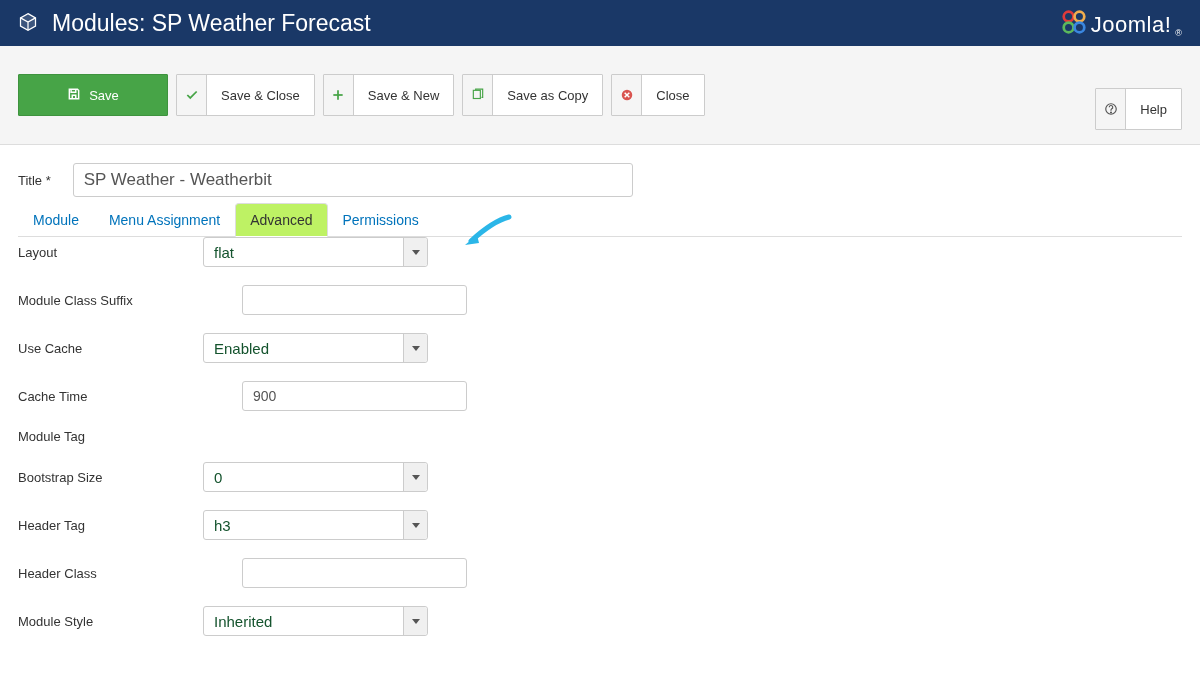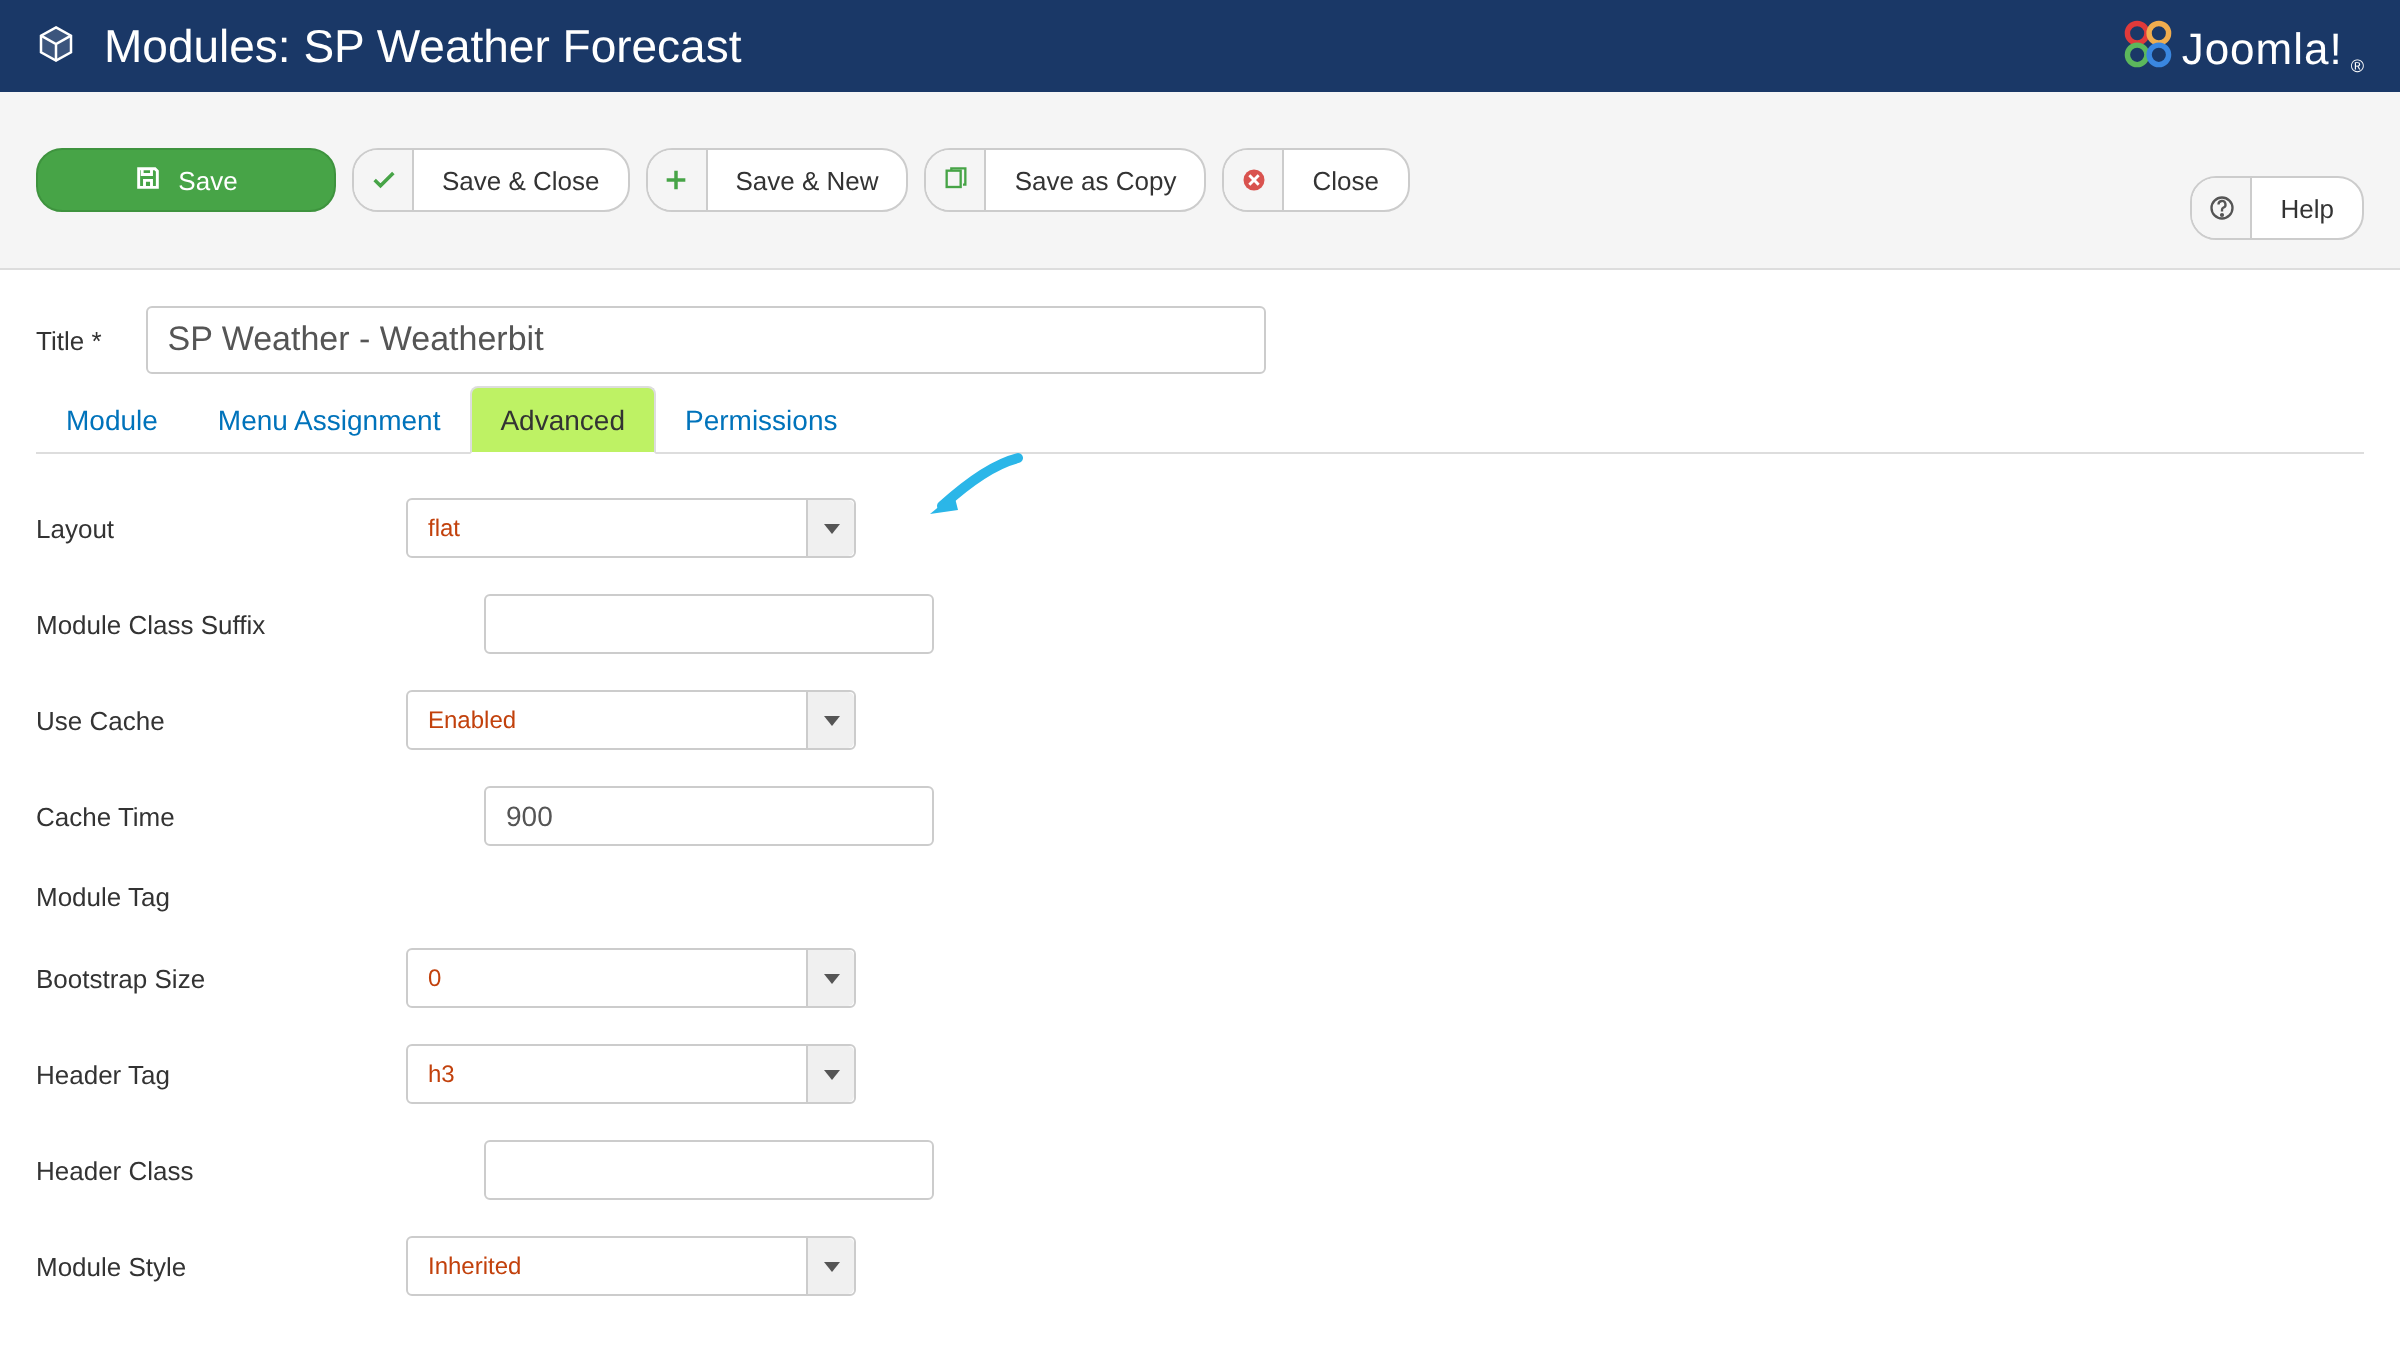--- a/index.html
+++ b/index.html
@@ -8,42 +8,42 @@
 .header-bar { background: #1a3867; color: #fff; height: 46px; display: flex; align-items: center; padding: 0 18px; justify-content: space-between; }
 .header-left { display: flex; align-items: center; gap: 14px; }
 .header-title { font-size: 23px; font-weight: 400; }
 .cube-icon { width: 20px; height: 20px; }
 .joomla-logo { display: flex; align-items: flex-end; gap: 4px; }
 .joomla-text { font-size: 22px; font-weight: 300; letter-spacing: 0.5px; }
 .joomla-tm { font-size: 9px; vertical-align: super; }
 
 .toolbar { background: #f5f5f5; border-bottom: 1px solid #ddd; padding: 14px 18px; display: flex; justify-content: space-between; align-items: center; }
 .toolbar-left { display: flex; gap: 8px; }
-.btn { display: inline-flex; align-items: center; border: 1px solid #ccc; background: #fff; border-radius: 13px; font-size: 13px; color: #333; cursor: pointer; overflow: hidden; height: 32px; }
+.btn { display: inline-flex; align-items: center; border: 1px solid #ccc; background: #fff; border-radius: 1px; font-size: 13px; color: #333; cursor: pointer; overflow: hidden; height: 42px; }
 .btn-icon-part { display: flex; align-items: center; justify-content: center; width: 30px; height: 100%; border-right: 1px solid #ccc; background: #f5f5f5; }
 .btn-text-part { padding: 0 14px; }
 .btn-save { background: #47a447; color: #fff; border-color: #3e933e; padding: 0 28px; gap: 8px; justify-content: center; width: 150px; }
 .btn-save .btn-text-part { padding: 0; }
 .btn-help { border: 1px solid #ccc; margin-top: 28px; }
 
 .content { padding: 18px 18px; }
 .title-row { display: flex; align-items: center; gap: 22px; margin-bottom: 6px; }
 .title-label { font-size: 13px; color: #333; }
 .title-input { flex: 0 0 560px; height: 34px; border: 1px solid #ccc; border-radius: 3px; padding: 0 10px; font-size: 17px; color: #555; }
 
-.tabs { display: flex; border-bottom: 1px solid #ddd; margin-bottom: 22px; }
+.tabs { display: flex; border-bottom: 1px solid #ddd; }
 .tab { padding: 8px 14px; font-size: 14px; color: #0073bb; cursor: pointer; border: 1px solid transparent; border-bottom: none; margin-bottom: -1px; }
 .tab.active { color: #333; border-color: #ddd; border-bottom: 1px solid #fff; border-radius: 4px 4px 0 0; background: #bef264; }
 
 .form-rows { display: flex; flex-direction: column; gap: 18px; }
 .form-row { display: flex; align-items: center; }
 .form-label { width: 185px; font-size: 13px; color: #333; }
 .form-control-wrap { width: 225px; position: relative; }
 .select-control { display: flex; align-items: center; justify-content: space-between; border: 1px solid #ccc; border-radius: 3px; height: 30px; background: #fff; cursor: pointer; }
-.select-text { padding: 0 10px; font-size: 12px; color: #c2410c; flex: 1; }
+.select-text { padding: 0 10px; font-size: 15px; color: #14532d; flex: 1; }
 .select-caret { width: 24px; height: 100%; display: flex; align-items: center; justify-content: center; border-left: 1px solid #ccc; background: #f0f0f0; border-radius: 0 3px 3px 0; }
 .input-control { width: 100%; height: 30px; border: 1px solid #ccc; border-radius: 3px; padding: 0 10px; font-size: 14px; color: #555; margin-left: 39px; }
 
 .arrow-annotation { position: absolute; left: 260px; top: -24px; pointer-events: none; }
 
 .caret-down { width: 0; height: 0; border-left: 4px solid transparent; border-right: 4px solid transparent; border-top: 5px solid #555; }
 </style>
 </head>
 <body>
 

